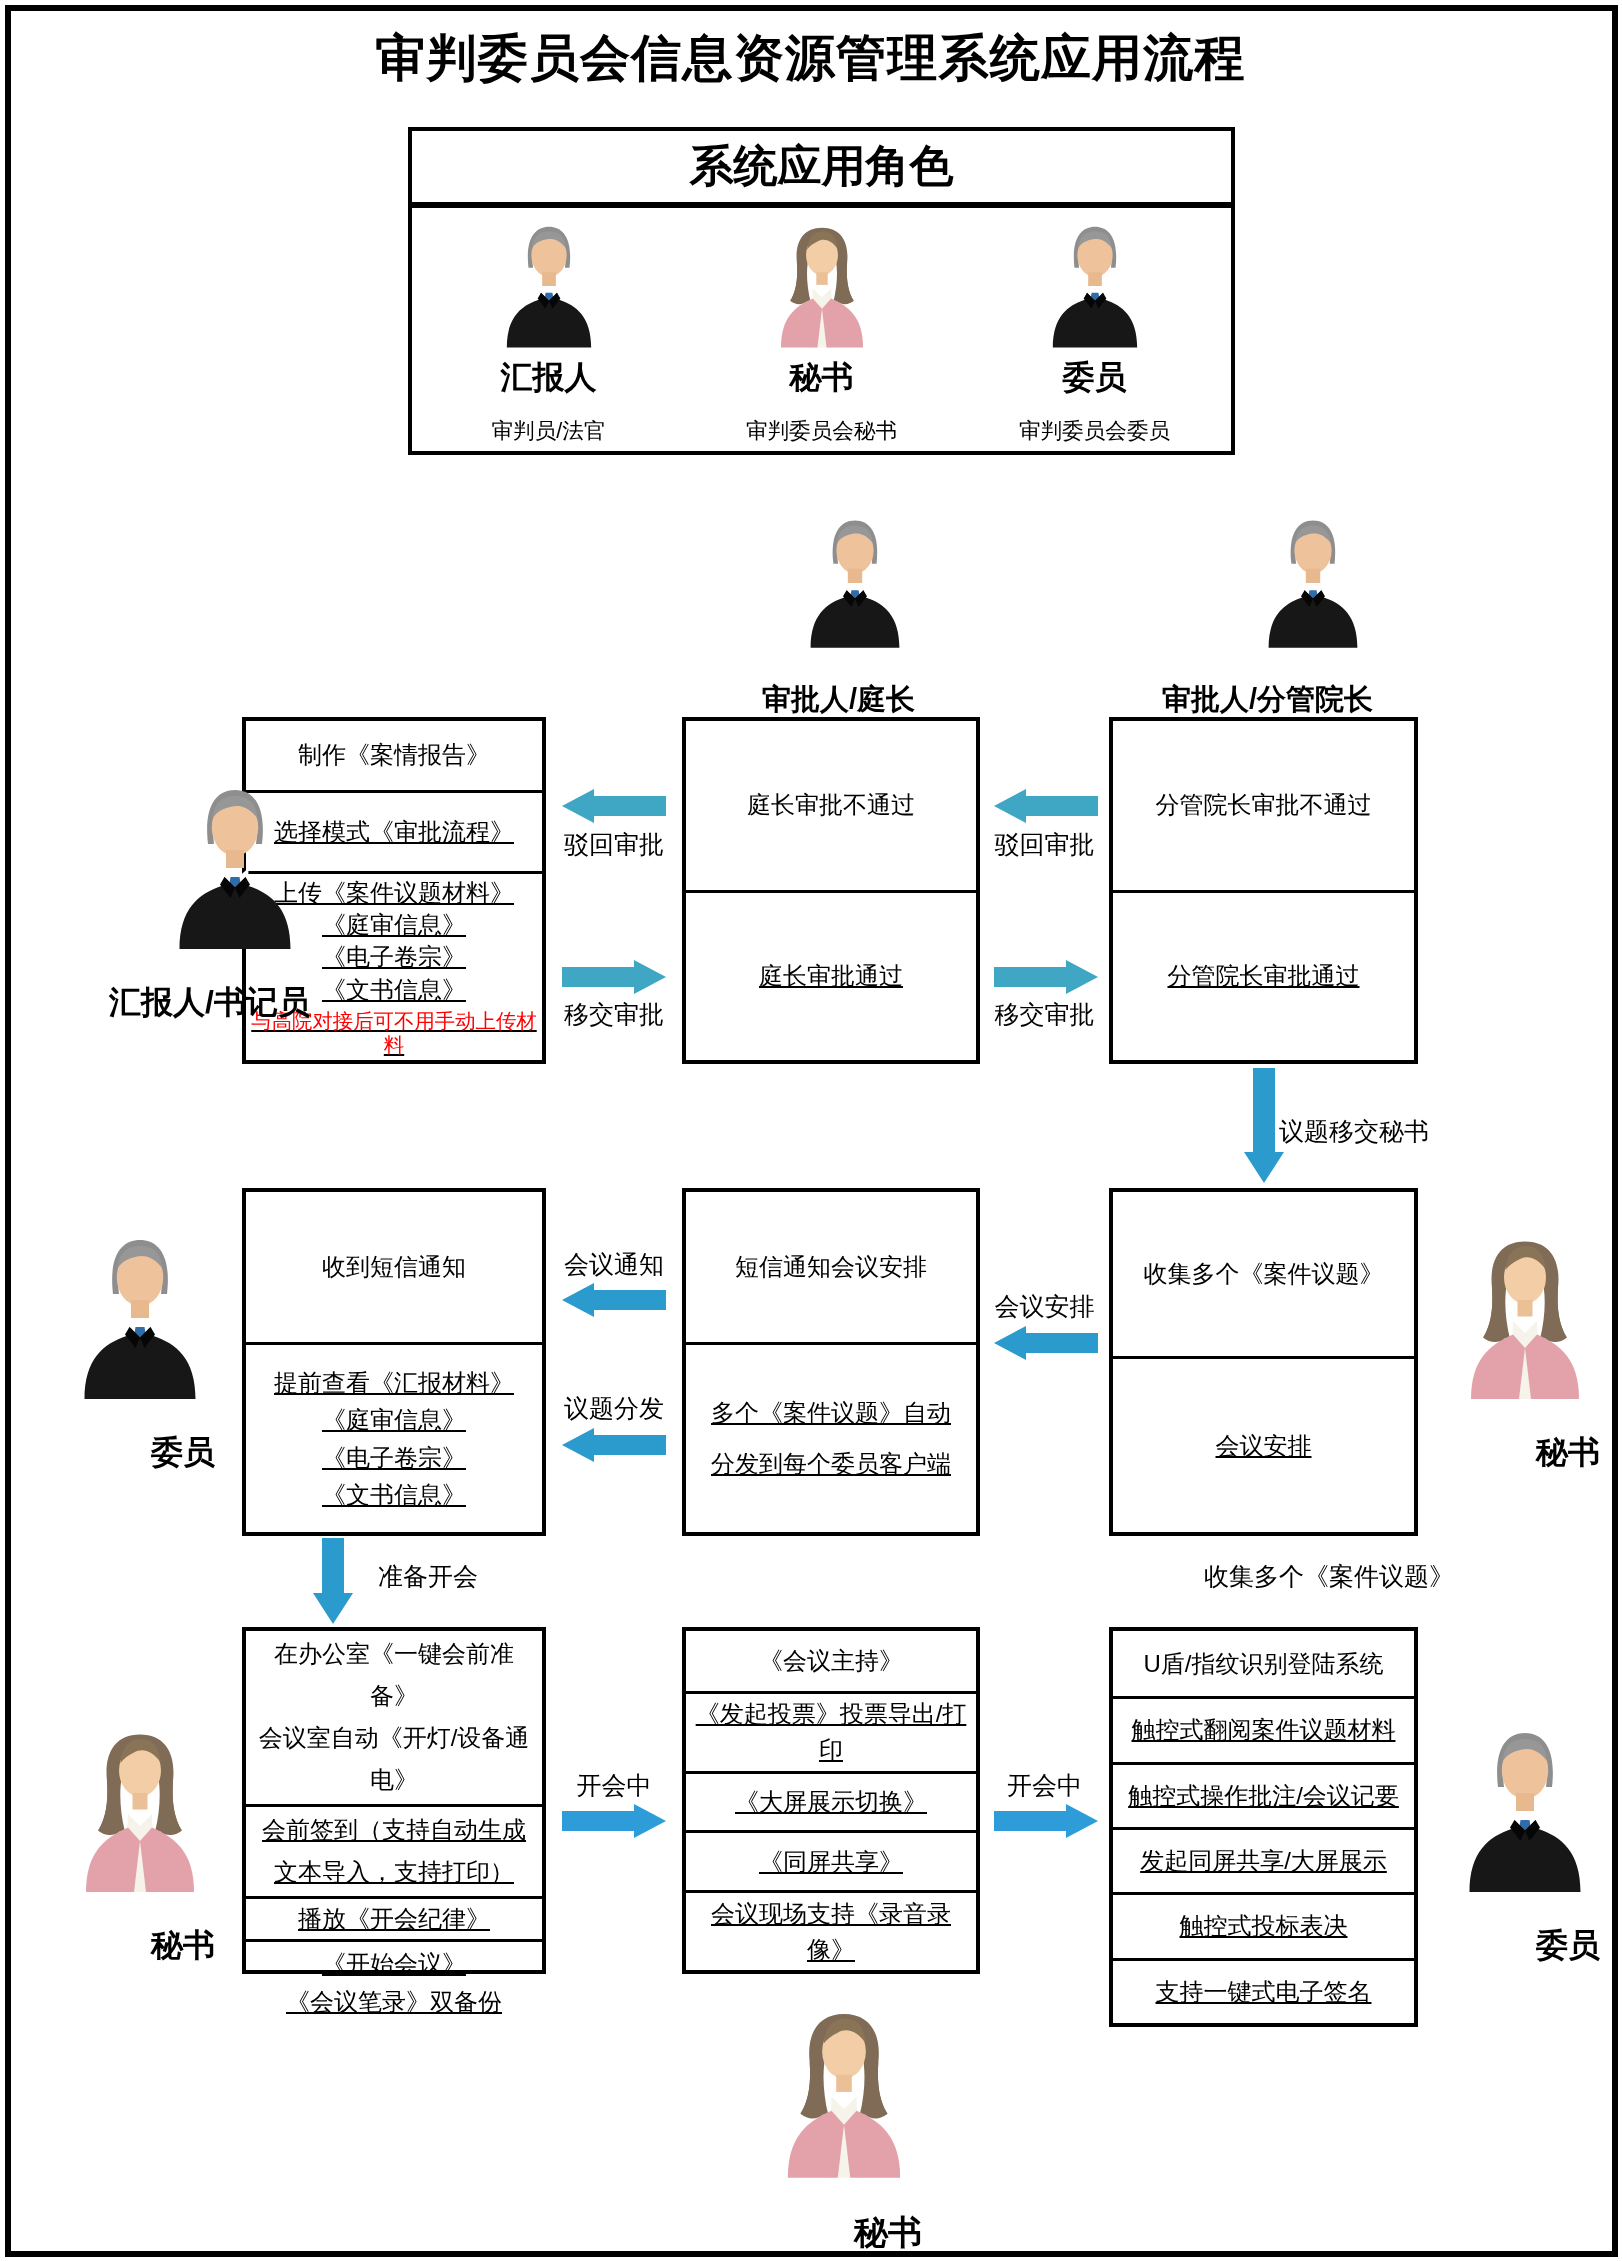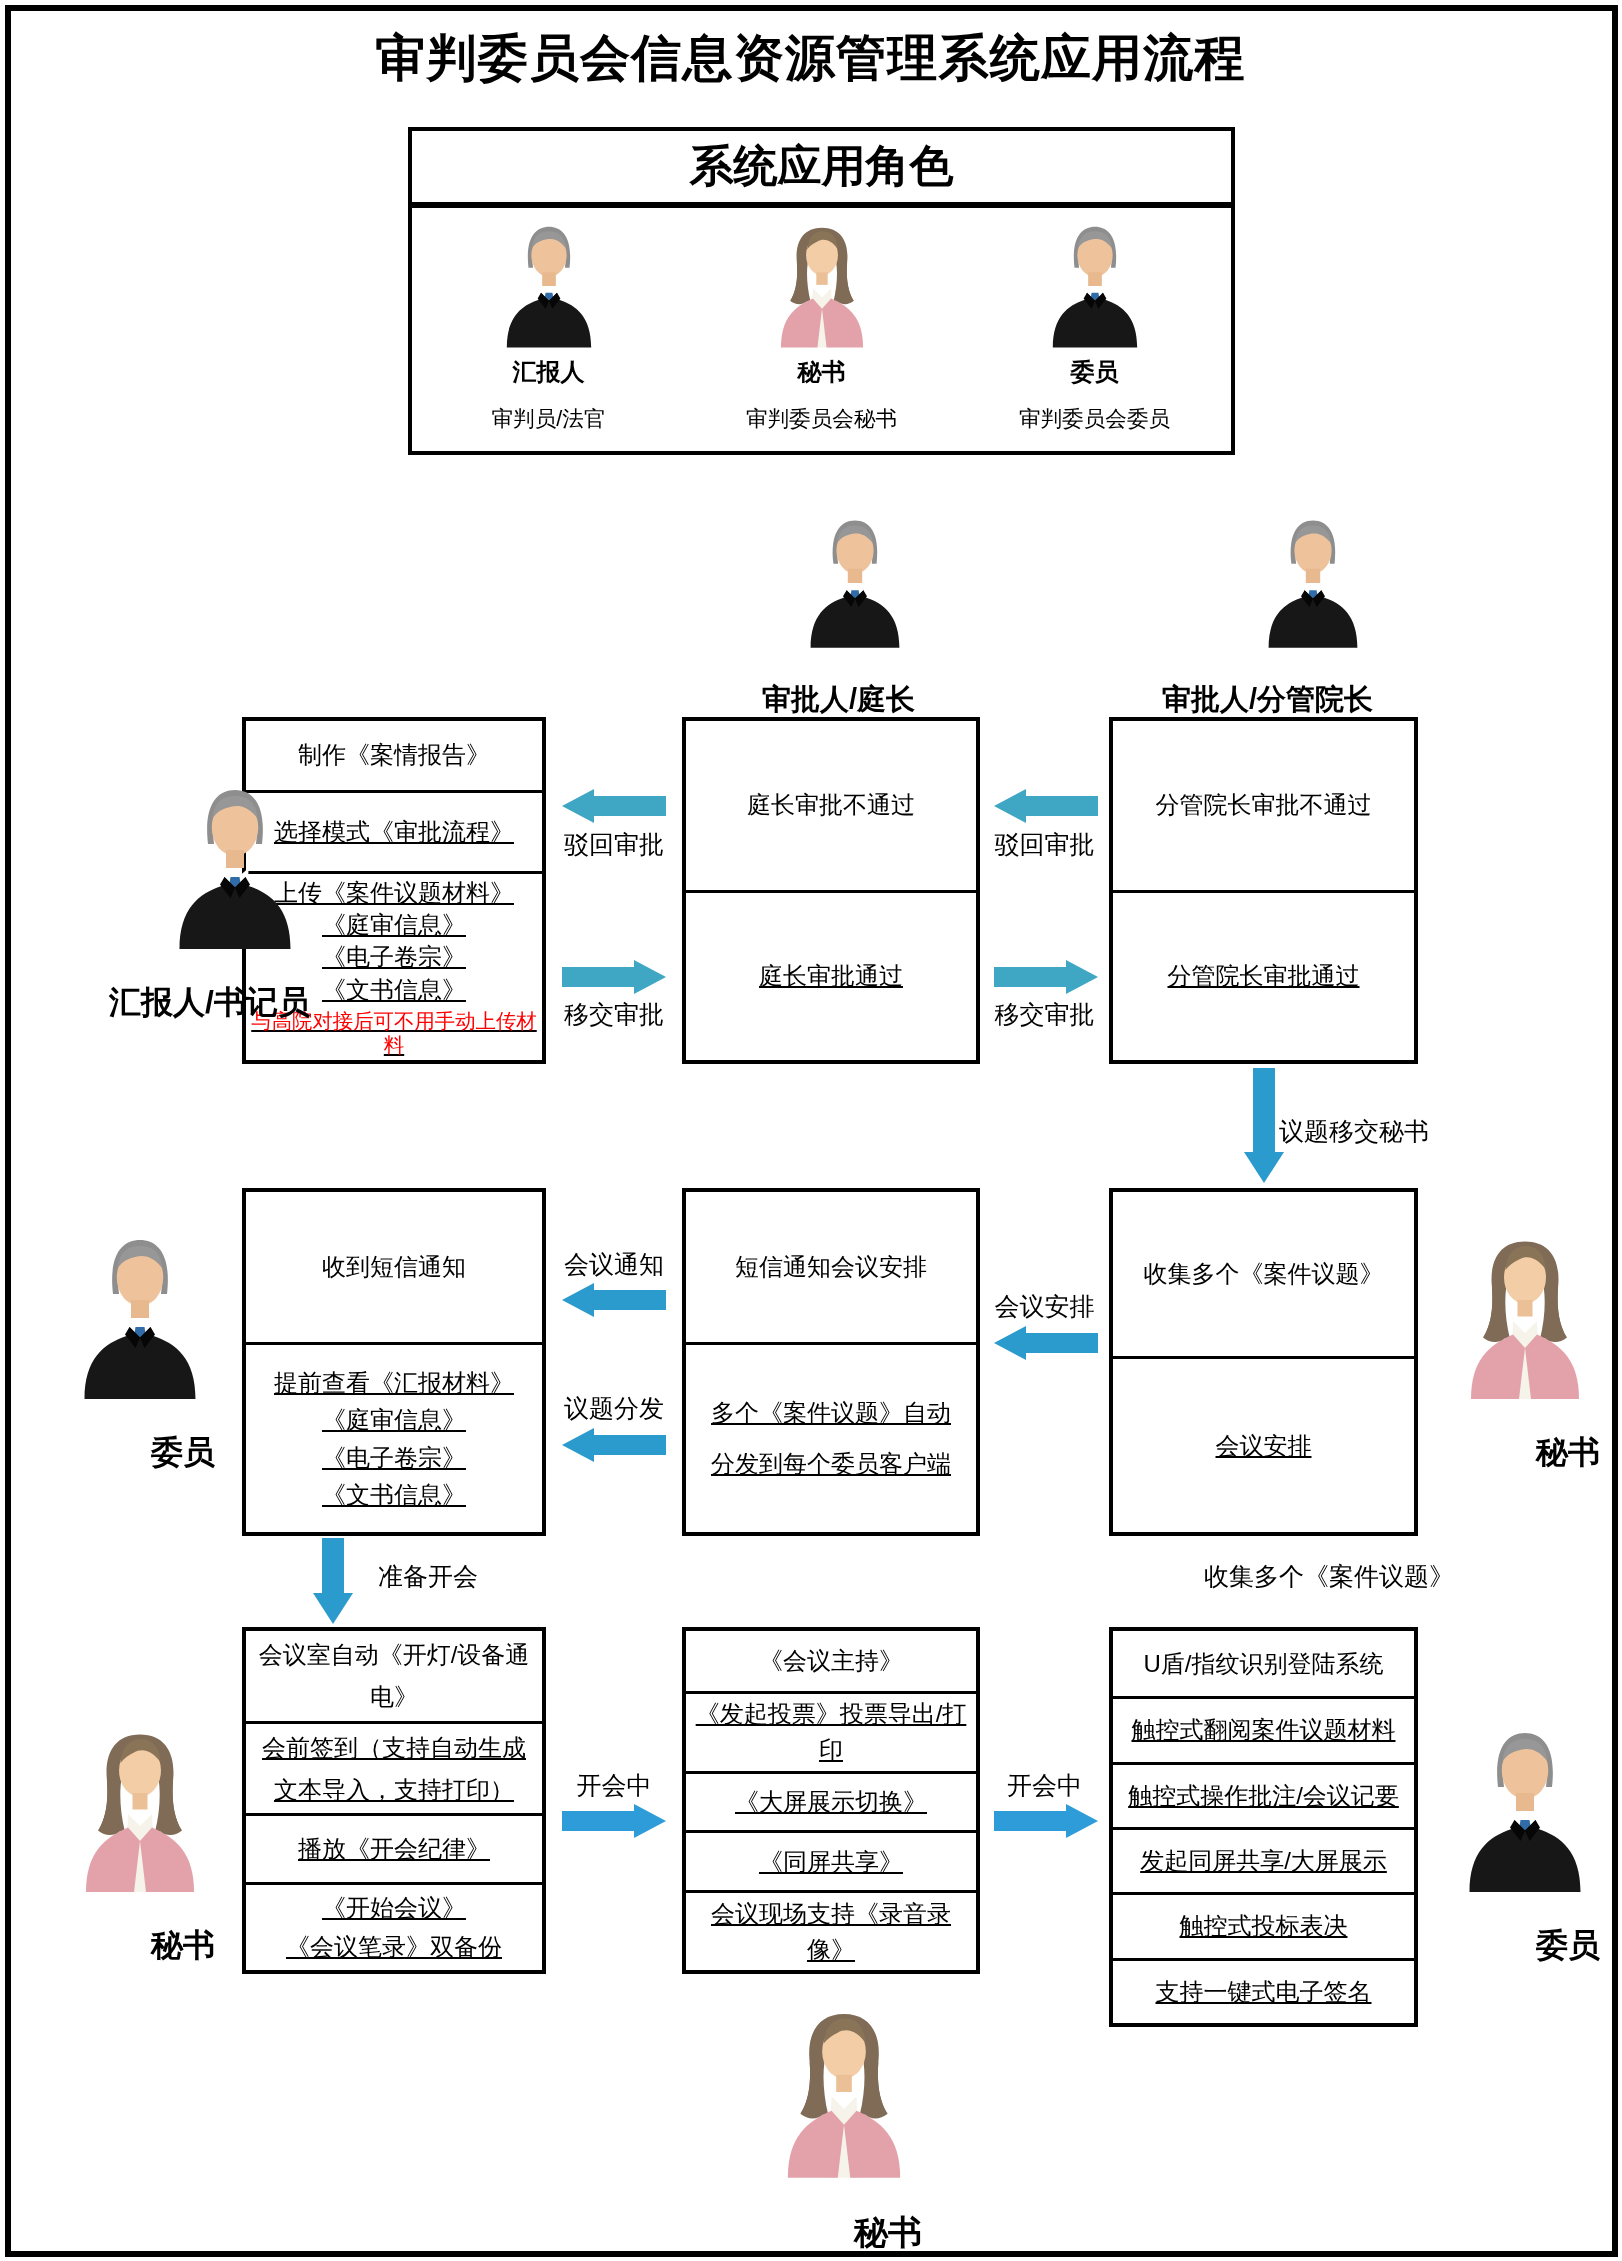--- a/index.html
+++ b/index.html
@@ -9,21 +9,21 @@
   .title{position:absolute;left:0;top:25px;width:1621px;text-align:center;
          font-size:50px;font-weight:bold;letter-spacing:1.2px;}
   
   .roles-panel{position:absolute;left:392px;top:127px;width:827px;height:328px;
                border:4.8px solid #000;box-sizing:border-box;background:#fff;margin-left:16px;}
   .roles-header{height:71px;border-bottom:6px solid #000;display:flex;align-items:center;
                 justify-content:center;font-size:44px;font-weight:bold;}
   .roles-row{display:flex;height:240px;}
   .role{flex:1;display:flex;flex-direction:column;align-items:center;padding-top:15.6px;}
   .role .person{width:114px;height:124px;}
-  .role-name{font-size:24px;font-weight:bold;margin-top:8.4px;}
+  .role-name{font-size:32px;font-weight:bold;margin-top:8.4px;}
   .role-desc{font-size:21.6px;margin-top:15.6px;}
   
   .fig{position:absolute;display:flex;flex-direction:column;align-items:flex-end;gap:25px;}
   .fig .person{display:block;}
   .fig-label{font-size:30px;font-weight:bold;margin-top:7.2px;white-space:nowrap;}
   
   .box{position:absolute;border:4.8px solid #000;box-sizing:border-box;display:grid;background:#fff;}
   .cell{display:flex;flex-direction:column;justify-content:center;align-items:center;
         text-align:center;font-size:24px;line-height:1.5;padding:2.4px 4.8px;box-sizing:border-box;}
   .cell+.cell{border-top:3.6px solid #000;text-decoration:underline;}
@@ -299,20 +299,21 @@
 
   <div class="arrow arrow-v blue" style="left:313px;top:1538px;">
     <i class="shaft-v" style="height:55px;"></i>
       <i class="head-down"></i>
   </div>
   <div class="float-label" style="left:378px;top:1560px;">准备开会</div>
   <div class="float-label" style="left:1204px;top:1560px;">收集多个《案件议题》</div>
 
   <div class="box" style="left:242px;top:1627px;width:304px;height:347px;grid-template-rows:150fr 138fr 115fr 146fr;">
     <div class="cell" style="line-height:1.75;">
+      <div>在办公室《一键会前准备》</div>
       <div>会议室自动《开灯/设备通电》</div>
     </div>
     <div class="cell" style="line-height:1.75;">
       <div>会前签到（支持自动生成</div>
       <div>文本导入，支持打印）</div>
     </div>
     <div class="cell">
       <div>播放《开会纪律》</div>
     </div>
     <div class="cell" style="line-height:1.6;">

